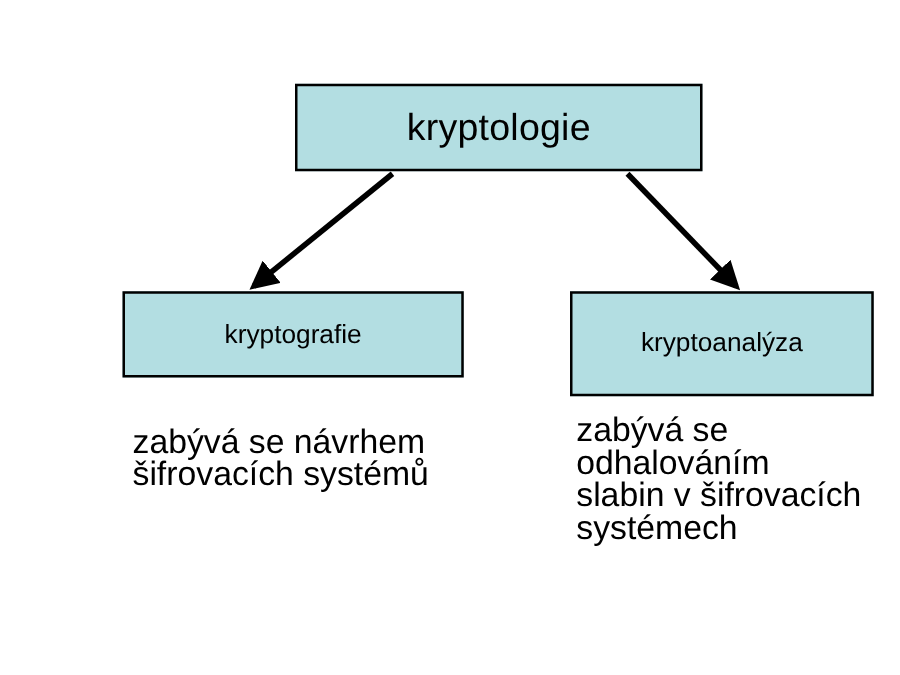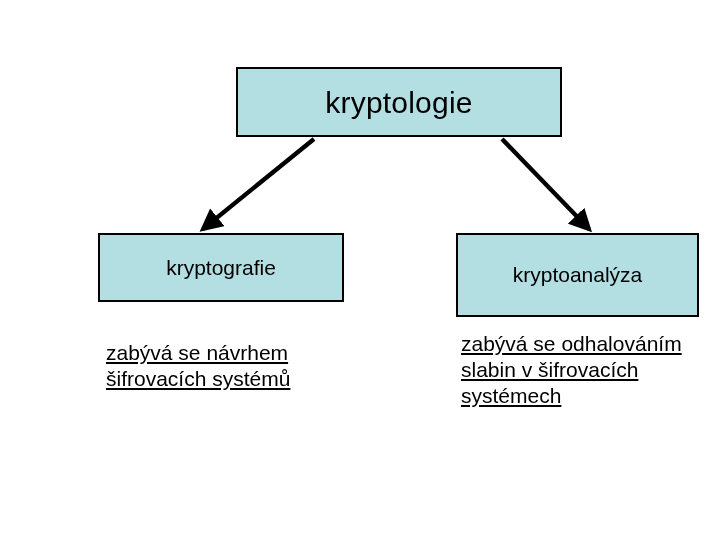--- a/index.html
+++ b/index.html
@@ -59,42 +59,41 @@
   }
   #box-root .node-label {
     font-size: 30px;
     font-weight: 400;
     letter-spacing: 0.2px;
   }
 
   #box-crypto {
     left: 52px;
     top: 233px;
-    width: 246px;
+    width: 273px;
     height: 69px;
   }
   #box-analysis {
     left: 410px;
     top: 233px;
     width: 243px;
     height: 84px;
   }
   #box-crypto .node-label,
   #box-analysis .node-label {
     font-size: 21px;
     font-weight: 400;
   }
 
   
   .desc-block {
     position: absolute;
-    font-size: 21px;
+    font-size: 27px;
     line-height: 26px;
     white-space: pre-line;
-    text-decoration: underline;
   }
   #desc-crypto {
     left: 60px;
     top: 340px;
     width: 300px;
   }
   #desc-analysis {
     left: 415px;
     top: 331px;
     width: 282px;

